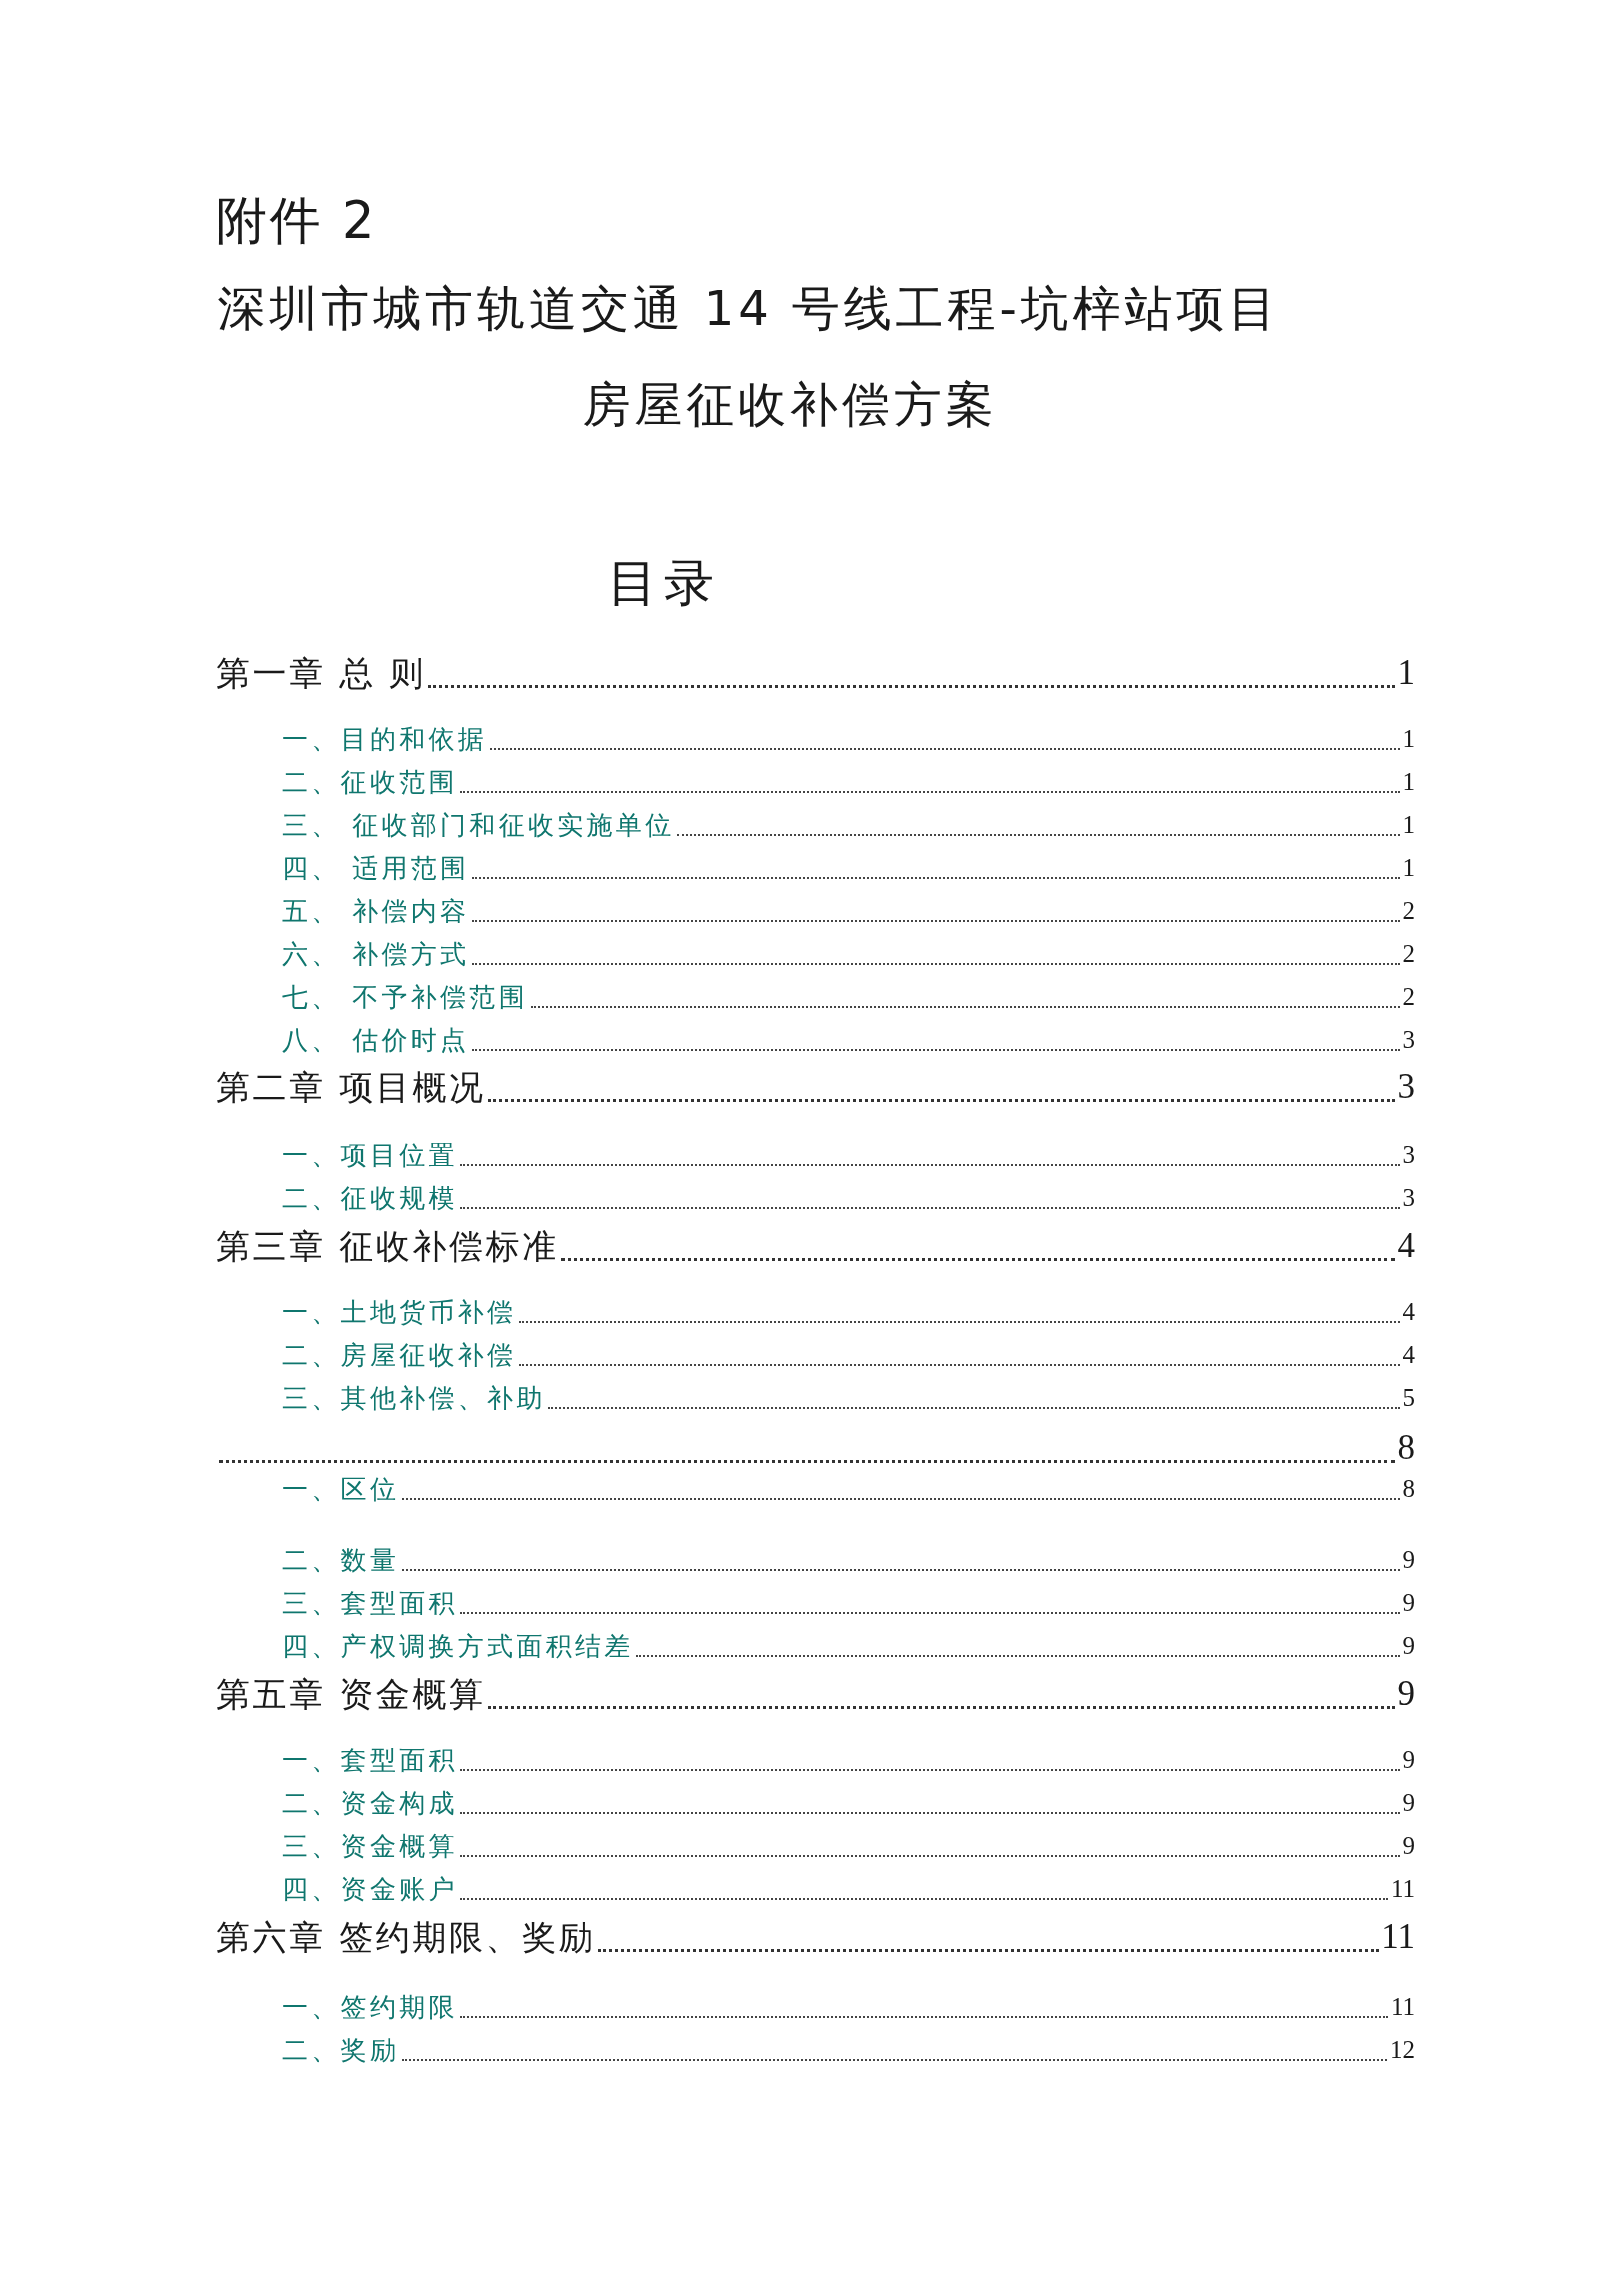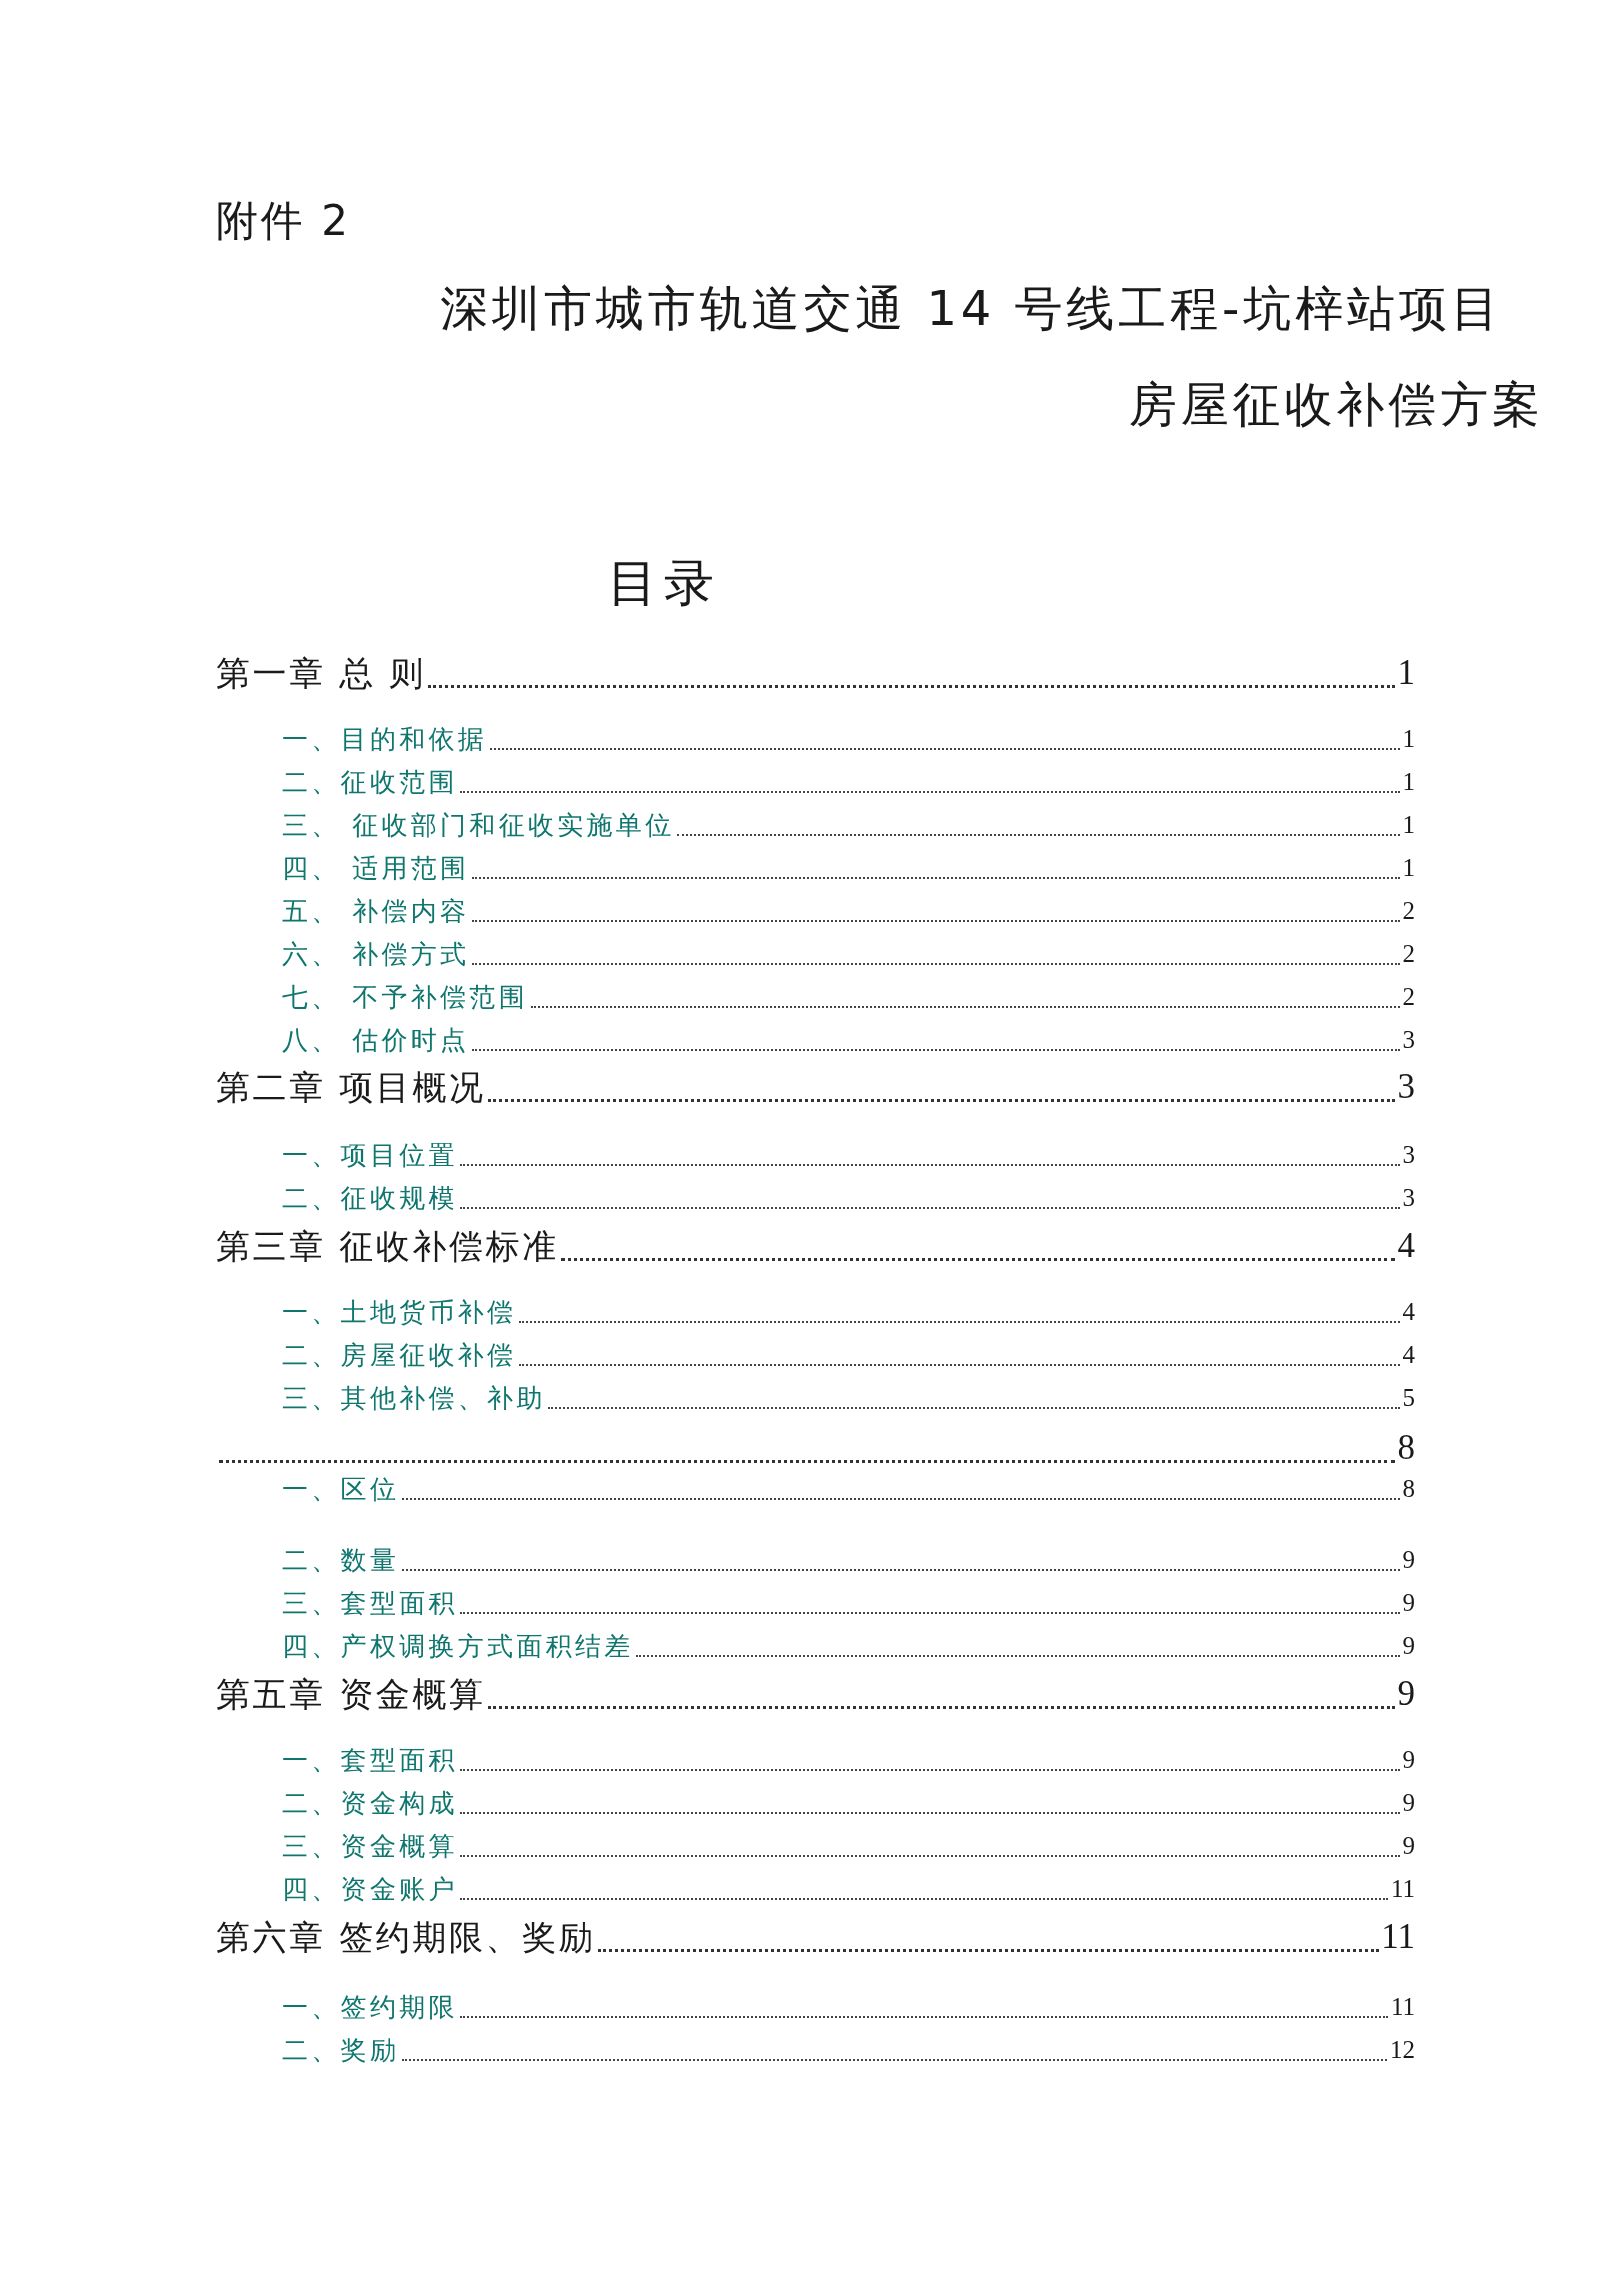--- a/index.html
+++ b/index.html
@@ -1,20 +1,20 @@
 <!DOCTYPE html>
 <html style="font-size:10.4px"><head>
 <meta charset="utf-8">
 <style>
   html, body { margin:0; padding:0; background:#ffffff; }
   body { width:1616px; height:2284px; position:relative; overflow:hidden;
          font-family:"DejaVu Sans", "Liberation Sans", sans-serif; color:#1a1a1a; }
   .abs { position:absolute; }
-  .attach { left:216px; top:193px; font-size:42px; line-height:55px; letter-spacing:2.6px; }
-  .title { left:0; width:1508px; text-align:right; font-size:48px; line-height:63px; letter-spacing:3.9px; }
+  .attach { left:216px; top:193px; font-size:51px; line-height:55px; letter-spacing:2.6px; }
+  .title { left:0; width:1508px; text-align:center; font-size:48px; line-height:63px; letter-spacing:3.9px; }
   .title1 { top:277px; padding-left:0; }
   .title1 span { display:inline-block; transform:translateX(-5.2px); }
   .title2 { top:373px;padding-left:36px; }
   .toc-title { left:0; width:1328px; text-align:center; top:551px; font-size:50px; line-height:65px; letter-spacing:6.5px; }
   .toc-row { position:absolute; display:flex; align-items:flex-end; right:201px; }
   .toc-row .lbl { white-space:nowrap; }
   .toc-row .leader { flex:1; border-bottom:2.6px dotted #333; margin:0 2.6px 7.8px 2.6px; height:0; }
   .toc-row .pg { white-space:nowrap; font-family:"Liberation Serif", "DejaVu Serif", serif; }
   .chapter { left:216px; font-size:34px; line-height:42px; }
   .chapter .lbl { letter-spacing:2.6px; }

